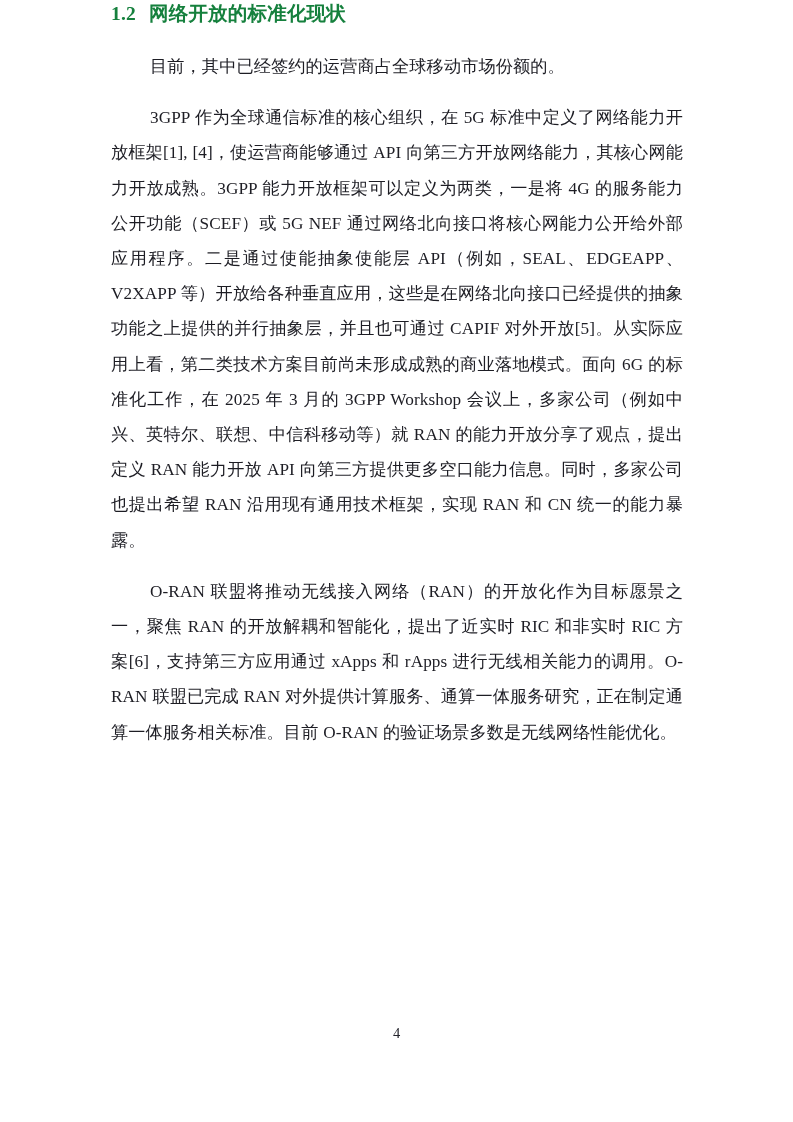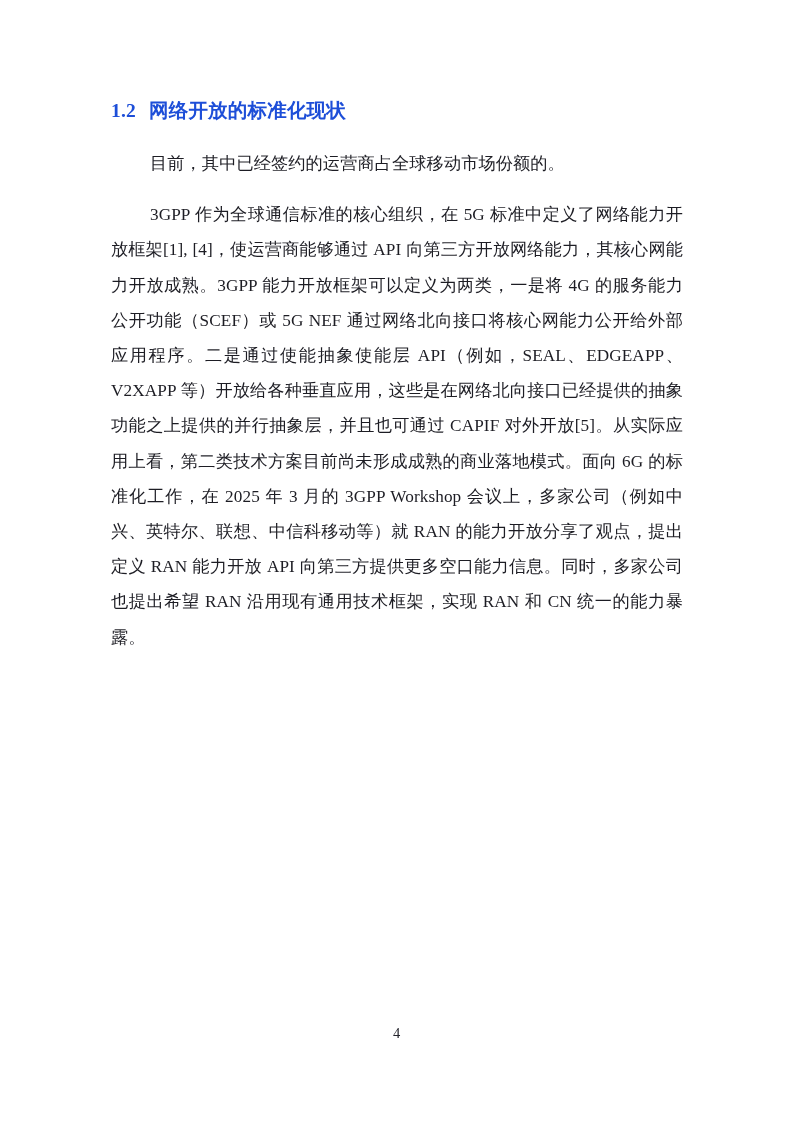--- a/index.html
+++ b/index.html
@@ -30,23 +30,22 @@
     left: 111px;
     top: 0;
     width: 572px;
   }
 
   .section-heading {
     font-family: "Liberation Serif", "DejaVu Serif", serif;
     font-weight: bold;
     font-size: 19.5px;
     line-height: 28px;
-    color: #1d4ed8;
+    color: #15803d;
     margin: 0;
-    padding-top: 97px;
     letter-spacing: 0.2px;
   }
   .section-heading .num {
     margin-right: 13px;
   }
 
   .body-para {
     font-size: 17.2px;
     line-height: 35.2px;
     margin: 0;
@@ -84,19 +83,20 @@
   <div class="content">
 
     <h2 class="section-heading">
       <span class="num">1.2</span><span>网络开放的标准化现状</span>
     </h2>
 
     <p class="body-para para-gap-first">目前，其中已经签约的运营商占全球移动市场份额的。</p>
 
     <p class="body-para para-gap">3GPP 作为全球通信标准的核心组织，在 5G 标准中定义了网络能力开放框架[1], [4]，使运营商能够通过 API 向第三方开放网络能力，其核心网能力开放成熟。3GPP 能力开放框架可以定义为两类，一是将 4G 的服务能力公开功能（SCEF）或 5G NEF 通过网络北向接口将核心网能力公开给外部应用程序。二是通过使能抽象使能层 API（例如，SEAL、EDGEAPP、V2XAPP 等）开放给各种垂直应用，这些是在网络北向接口已经提供的抽象功能之上提供的并行抽象层，并且也可通过 CAPIF 对外开放[5]。从实际应用上看，第二类技术方案目前尚未形成成熟的商业落地模式。面向 6G 的标准化工作，在 2025 年 3 月的 3GPP Workshop 会议上，多家公司（例如中兴、英特尔、联想、中信科移动等）就 RAN 的能力开放分享了观点，提出定义 RAN 能力开放 API 向第三方提供更多空口能力信息。同时，多家公司也提出希望 RAN 沿用现有通用技术框架，实现 RAN 和 CN 统一的能力暴露。</p>
 
+    <p class="body-para para-gap">O-RAN 联盟将推动无线接入网络（RAN）的开放化作为目标愿景之一，聚焦 RAN 的开放解耦和智能化，提出了近实时 RIC 和非实时 RIC 方案[6]，支持第三方应用通过 xApps 和 rApps 进行无线相关能力的调用。O-RAN 联盟已完成 RAN 对外提供计算服务、通算一体服务研究，正在制定通算一体服务相关标准。目前 O-RAN 的验证场景多数是无线网络性能优化。</p>
 
 
   </div>
 
   <div class="page-number">4</div>
 
 </div>
 
 </body></html>

